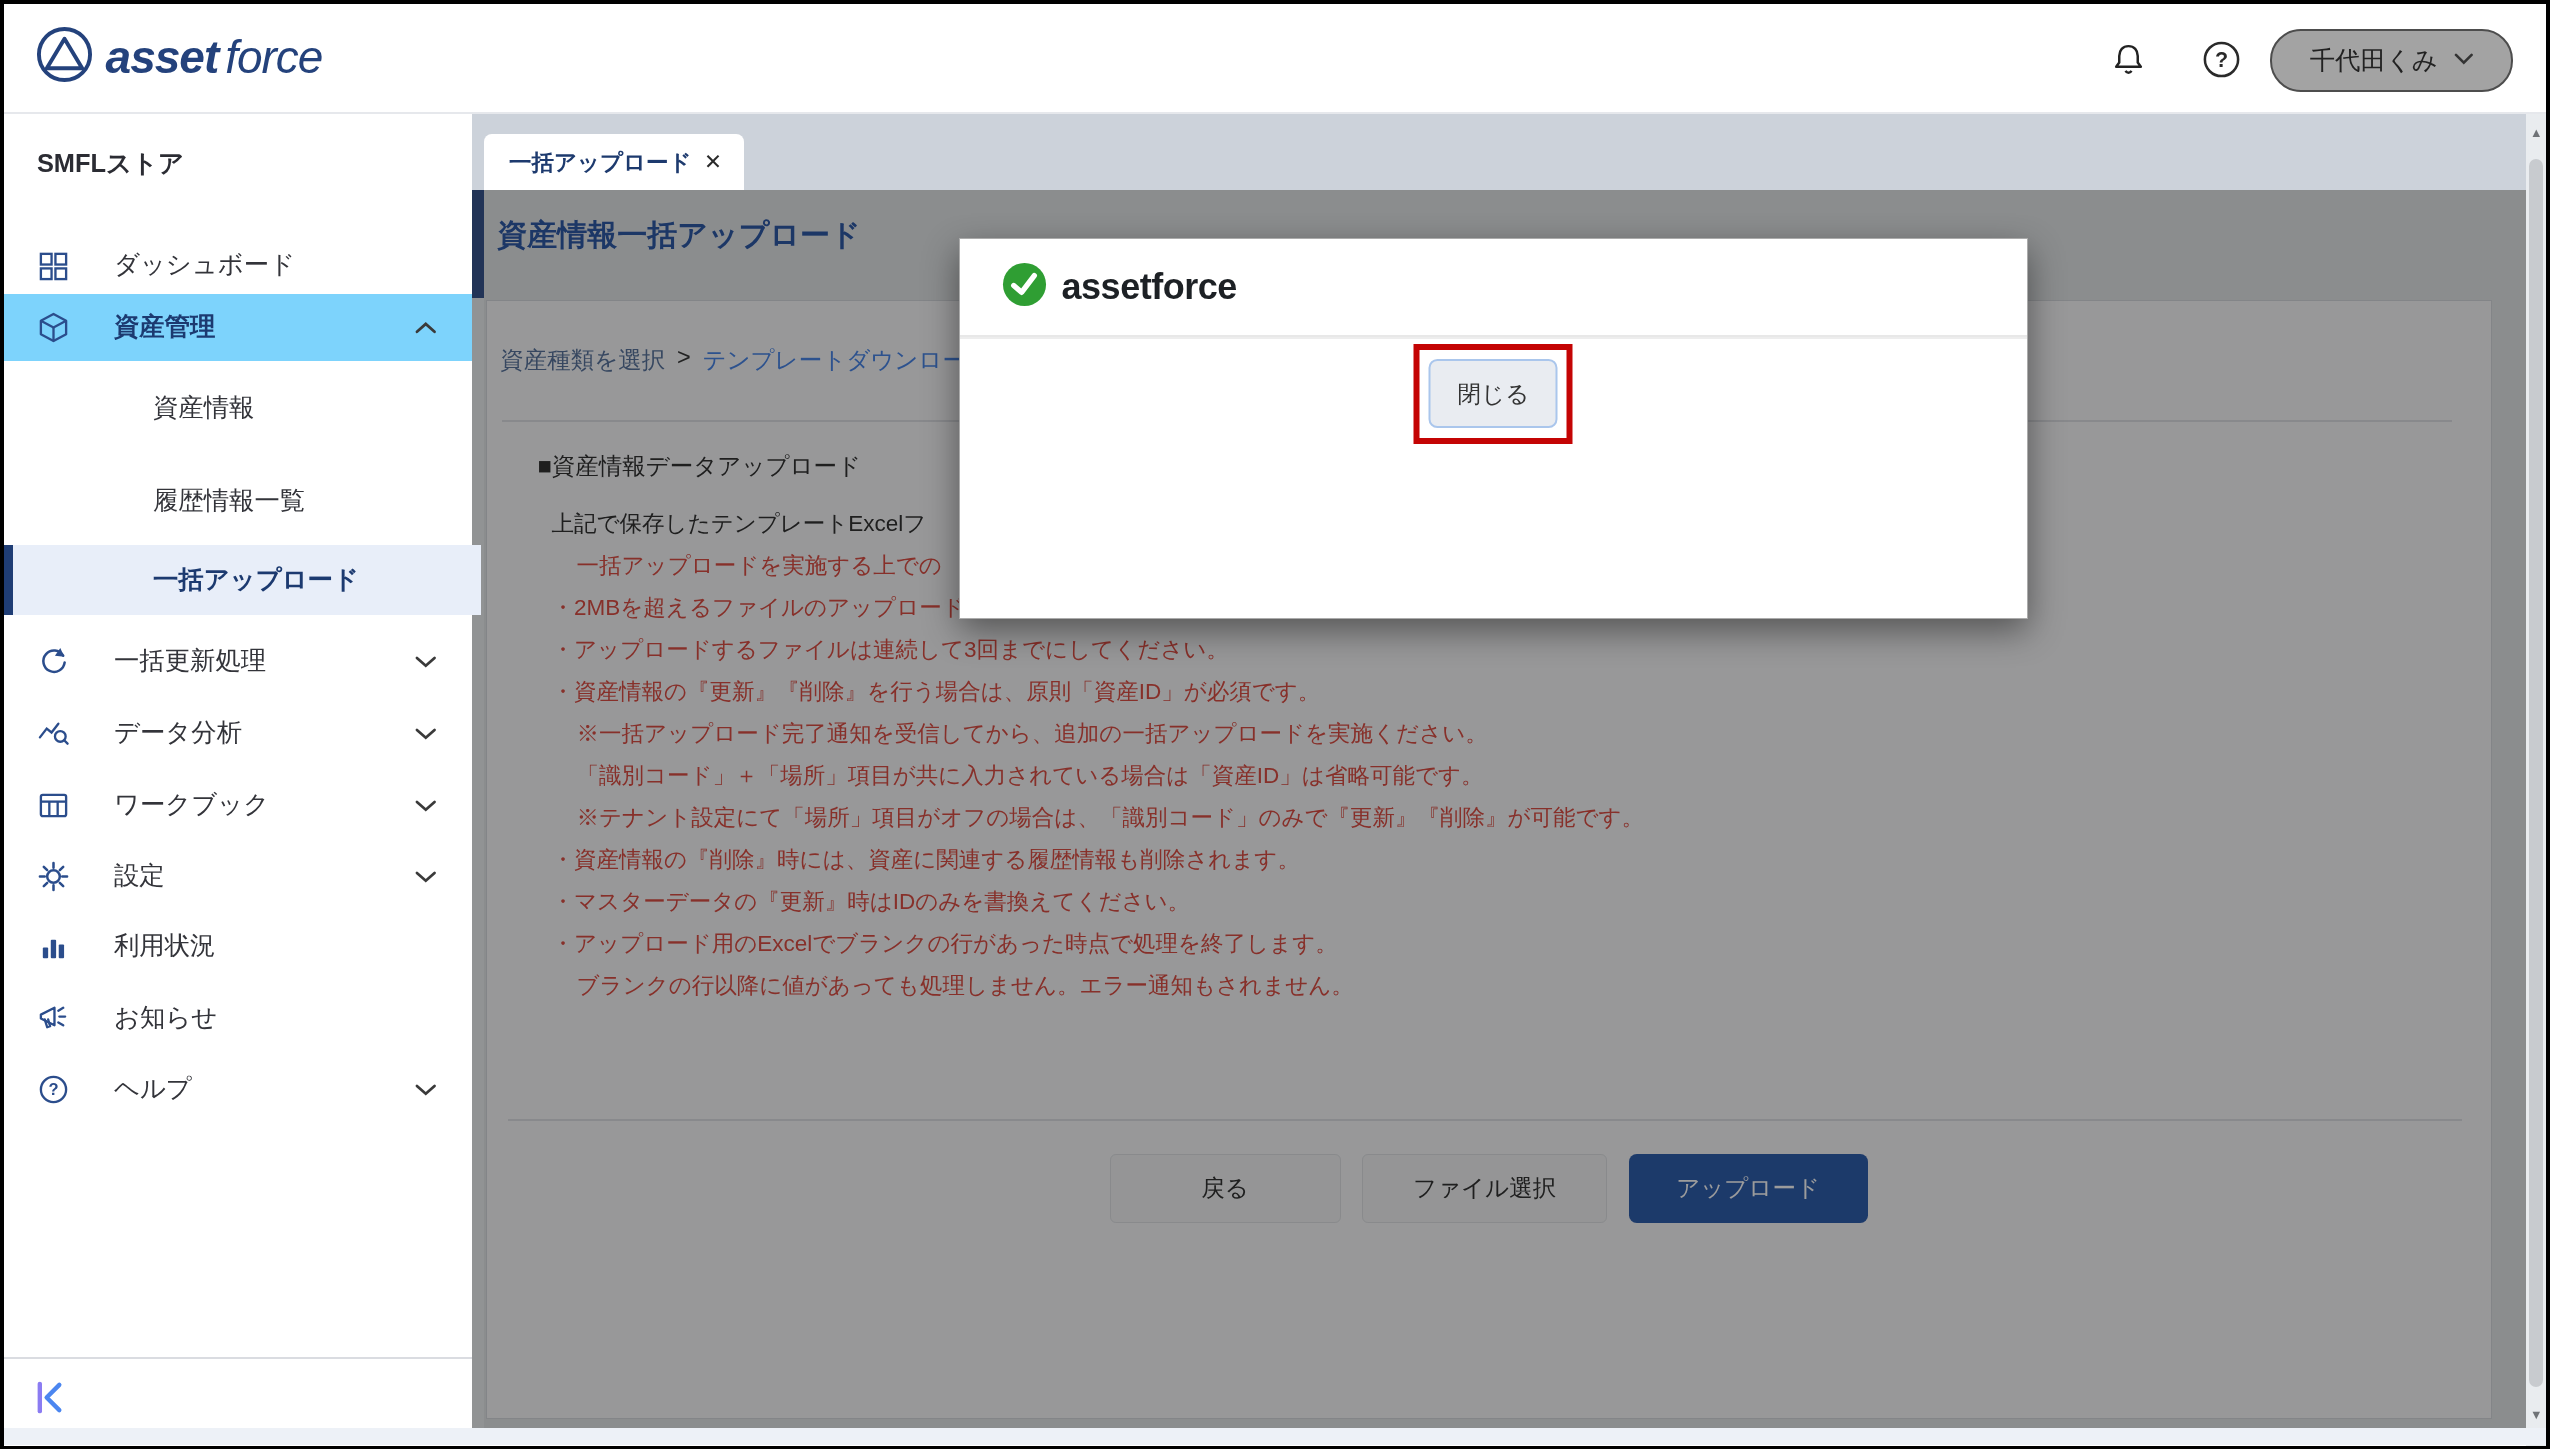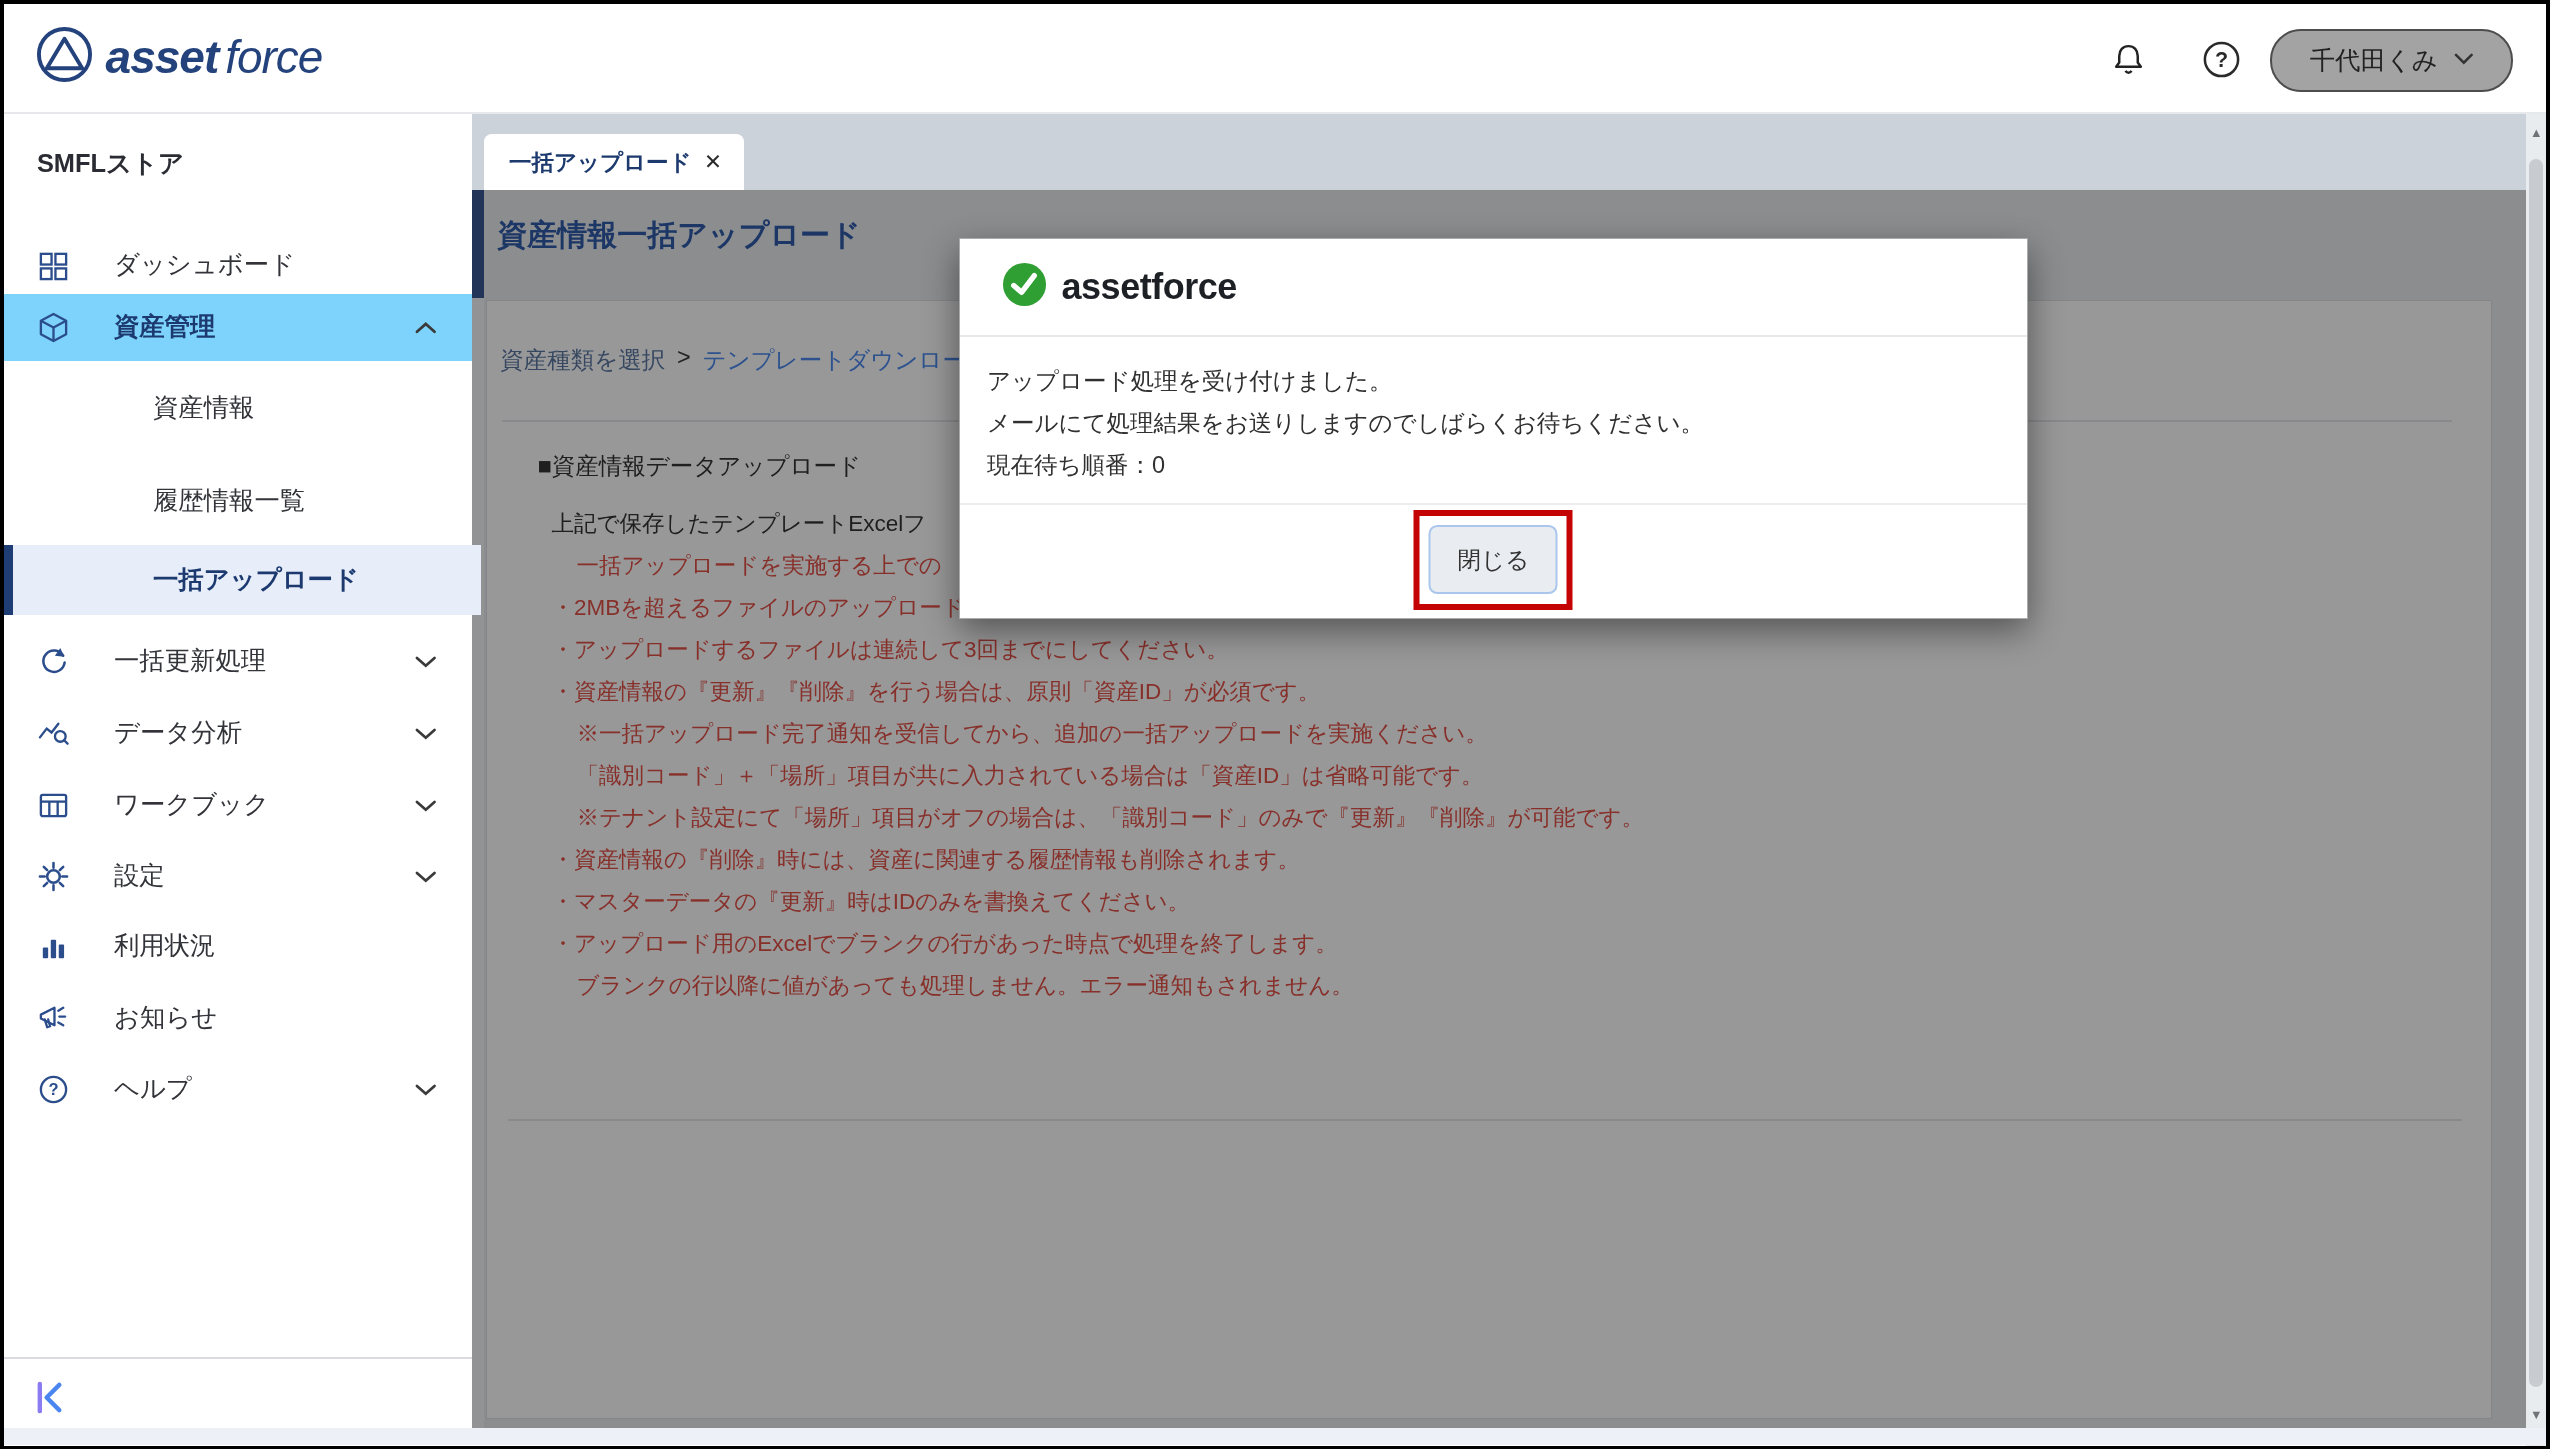--- a/index.html
+++ b/index.html
@@ -326,20 +326,25 @@
         <div class="ln red ind-1">※一括アップロード完了通知を受信してから、追加の一括アップロードを実施ください。</div>
         <div class="ln red ind-1">「識別コード」＋「場所」項目が共に入力されている場合は「資産ID」は省略可能です。</div>
         <div class="ln red ind-1">※テナント設定にて「場所」項目がオフの場合は、「識別コード」のみで『更新』『削除』が可能です。</div>
         <div class="ln red ind-0">・資産情報の『削除』時には、資産に関連する履歴情報も削除されます。</div>
         <div class="ln red ind-0">・マスターデータの『更新』時はIDのみを書換えてください。</div>
         <div class="ln red ind-0">・アップロード用のExcelでブランクの行があった時点で処理を終了します。</div>
         <div class="ln red ind-1">ブランクの行以降に値があっても処理しません。エラー通知もされません。</div>
       </div>
 
       <div class="rule2"></div>
+      <div class="btn-row">
+        <div class="btn btn-back">戻る</div>
+        <div class="btn btn-file">ファイル選択</div>
+        <div class="btn btn-upload">アップロード</div>
+      </div>
     </div>
 
     <div class="overlay"></div>
   </div>
 
   <div class="vscroll">
     <div class="vs-arrow vs-up">▲</div>
     <div class="vs-thumb"></div>
     <div class="vs-arrow vs-down">▼</div>
   </div>
@@ -349,25 +354,20 @@
   <div class="modal">
     <div class="m-head">
       <span>
         <svg width="47" height="47" viewBox="0 0 48 48">
               <circle cx="24" cy="24" r="22" fill="#2f9e33"></circle>
               <polyline points="13,25 21,32 34,15" fill="none" stroke="#fff" stroke-width="5.5" stroke-linecap="round" stroke-linejoin="round"></polyline>
             </svg>
       </span>
       <span class="m-brand">assetforce</span>
     </div>
-    <div class="m-body">
-      <div class="m-line">アップロード処理を受け付けました。</div>
-      <div class="m-line">メールにて処理結果をお送りしますのでしばらくお待ちください。</div>
-      <div class="m-line">現在待ち順番：0</div>
-    </div>
     <div class="m-foot">
       <div class="red-annot">
         <button class="btn-close">閉じる</button>
       </div>
     </div>
   </div>
 
 </div>
 </div>
 

